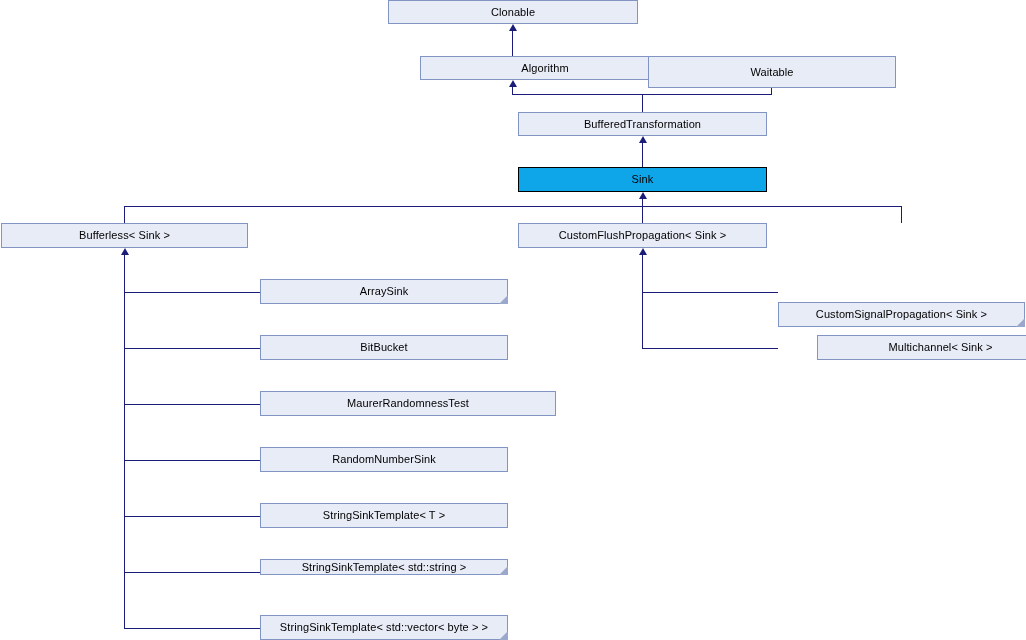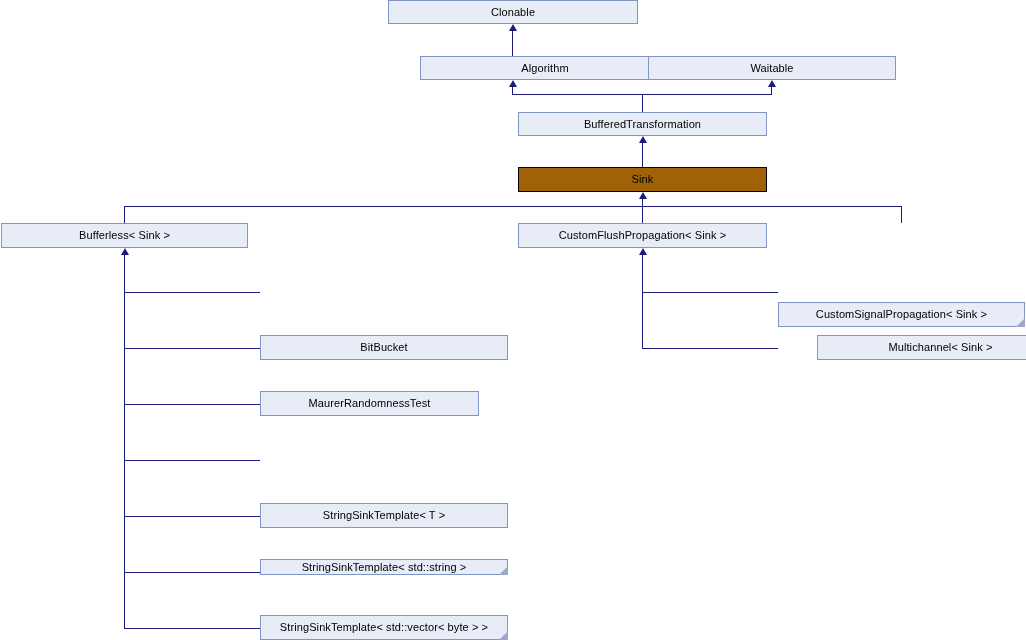--- a/index.html
+++ b/index.html
@@ -25,21 +25,21 @@
     font-size: 11px;
     line-height: 1;
     display: flex;
     align-items: center;
     justify-content: center;
     text-align: center;
     white-space: nowrap;
     letter-spacing: 0.1px;
   }
   .node.focus {
-    background: #a16207;
+    background: #0ea5e9;
     border: 1px solid #000000;
   }
   
   .node.folded::after {
     content: "";
     position: absolute;
     right: -1px;
     bottom: -1px;
     width: 0;
     height: 0;
@@ -105,58 +105,64 @@
   <div class="edge h" style="left:642px; top:348px; width:136px;"></div>
 
   <div class="node" style="left:388px; top:0px; width:250px; height:24px;">
     <span class="label">Clonable</span>
   </div>
 
   <div class="node" style="left:388px; top:56px; width:250px; height:24px;margin-left:32px;">
     <span class="label">Algorithm</span>
   </div>
 
-  <div class="node" style="left:648px; top:56px; width:248px; height:24px;align-items:center;">
+  <div class="node" style="left:648px; top:56px; width:248px; height:32px;align-items:center;">
     <span class="label">Waitable</span>
   </div>
 
   <div class="node" style="left:518px; top:112px; width:249px; height:24px;">
     <span class="label">BufferedTransformation</span>
   </div>
 
   <div class="node focus" style="left:518px; top:167px; width:249px; height:25px;">
     <span class="label">Sink</span>
   </div>
 
   <div class="node" style="left:1px; top:223px; width:247px; height:25px;">
     <span class="label">Bufferless&lt; Sink &gt;</span>
   </div>
 
   <div class="node" style="left:518px; top:223px; width:249px; height:25px;">
     <span class="label">CustomFlushPropagation&lt; Sink &gt;</span>
   </div>
 
 
+  <div class="node folded" style="left:260px; top:279px; width:248px; height:25px;">
+    <span class="label">ArraySink</span>
+  </div>
 
   <div class="node folded" style="left:778px; top:279px; width:247px; height:25px;margin-top:23px;">
     <span class="label">CustomSignalPropagation&lt; Sink &gt;</span>
   </div>
 
   <div class="node" style="left:260px; top:335px; width:248px; height:25px;">
     <span class="label">BitBucket</span>
   </div>
 
   <div class="node folded" style="left:778px; top:335px; width:247px; height:25px;margin-left:39px;">
     <span class="label">Multichannel&lt; Sink &gt;</span>
   </div>
 
-  <div class="node" style="left:260px; top:391px; width:219px; height:25px;">
+  <div class="node" style="left:260px; top:391px; width:296px; height:25px;">
     <span class="label">MaurerRandomnessTest</span>
   </div>
 
+  <div class="node" style="left:260px; top:447px; width:248px; height:25px;">
+    <span class="label">RandomNumberSink</span>
+  </div>
 
   <div class="node" style="left:260px; top:503px; width:248px; height:25px;">
     <span class="label">StringSinkTemplate&lt; T &gt;</span>
   </div>
 
   <div class="node folded" style="left:260px; top:559px; width:248px; height:16px;">
     <span class="label">StringSinkTemplate&lt; std::string &gt;</span>
   </div>
 
   <div class="node folded" style="left:260px; top:615px; width:248px; height:25px;">

